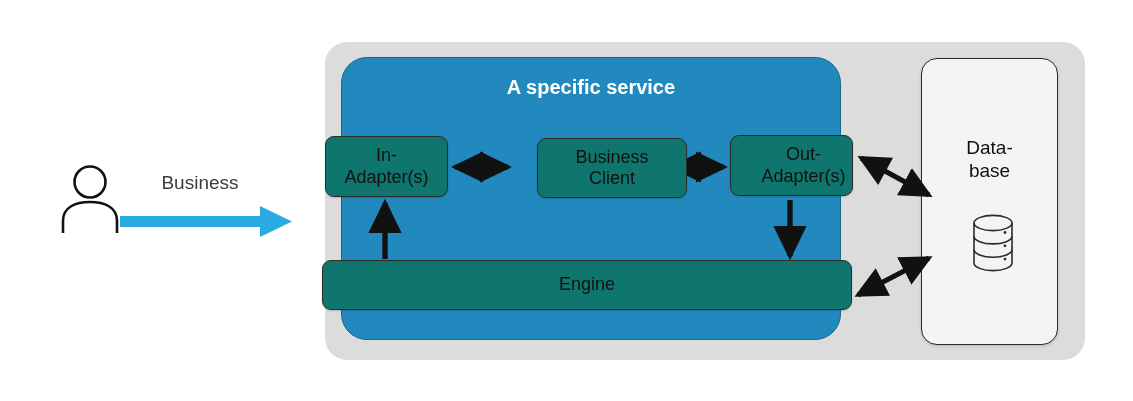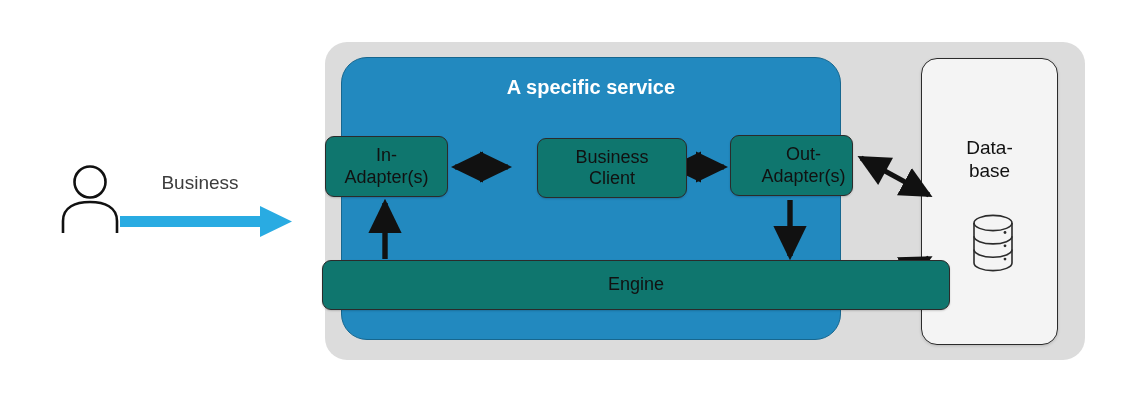--- a/index.html
+++ b/index.html
@@ -112,21 +112,21 @@
     text-align: center;
     font-size: 18px;
     line-height: 1.18;
     color: #111111;
     box-shadow: 0 1px 2px rgba(0,0,0,0.18);
   }
 
   #node-in-adapter  { left: 325px; top: 136px; width: 123px; height: 61px; }
   #node-business    { left: 537px; top: 138px; width: 150px; height: 60px; }
   #node-out-adapter { left: 730px; top: 135px; width: 123px; height: 61px; padding-left: 24px; }
-  #node-engine      { left: 322px; top: 260px; width: 628px; height: 50px; }
+  #node-engine      { left: 322px; top: 260px; width: 530px; height: 50px; }
 
   
   #database-card {
     position: absolute;
     left: 921px;
     top: 58px;
     width: 137px;
     height: 287px;
     background: #f4f4f4;
     border: 1.3px solid #2b2b2b;

